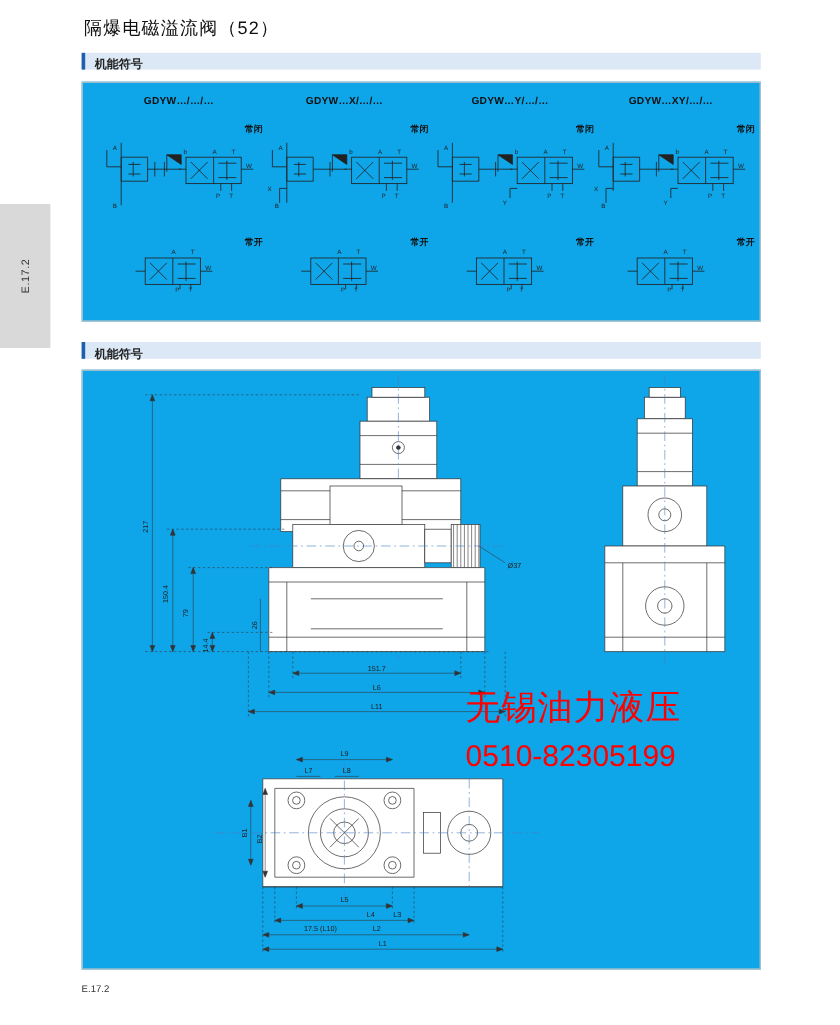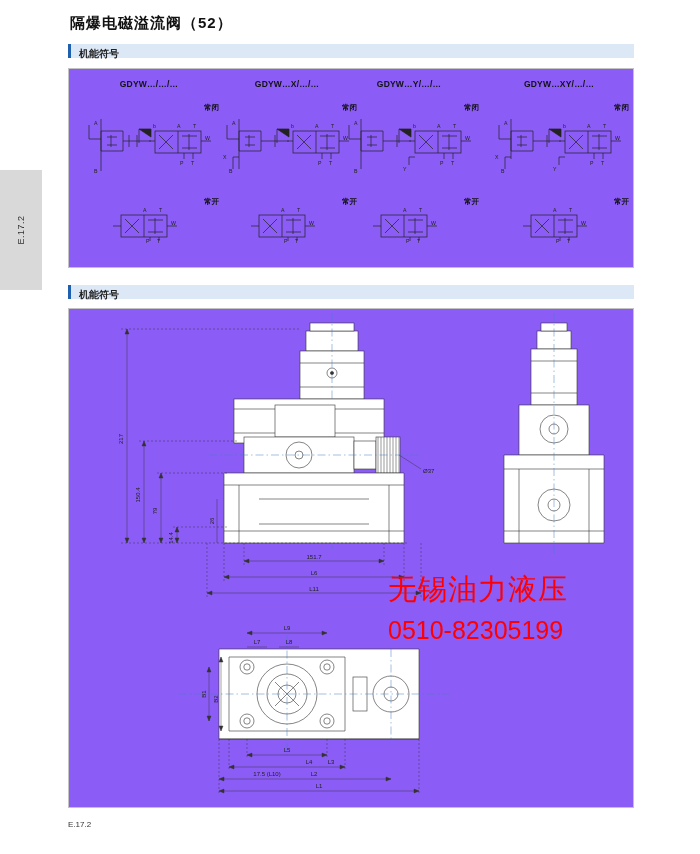--- a/index.html
+++ b/index.html
@@ -38,21 +38,21 @@
     font-size: 9px;
     color: #333;
     letter-spacing: .5px;
   }
   
   .page-title {
     position: absolute;
     left: 70px;
     top: 14px;
     font-size: 15px;
-    font-weight: bold;
+    font-weight: normal;
     letter-spacing: 1px;
     color: #111;
   }
   
   .section-bar {
     position: absolute;
     left: 68px;
     width: 566px;
     height: 14px;
     background: #dce8f6;
@@ -65,21 +65,21 @@
     top: 3px;
     font-size: 10px;
     font-weight: bold;
     color: #222;
   }
   .panel {
     position: absolute;
     left: 68px;
     border: 1px solid #c3c3c3;
     box-sizing: border-box;
-    background: #8b5cf6;
+    background: #0ea5e9;
   }
   #symbols-panel { top: 68px; width: 566px; height: 200px; }
   #dims-panel { top: 308px; width: 566px; height: 500px; }
 
   
   .sym-group {
     position: absolute;
     top: 8px;
     width: 140px;
     height: 184px;
@@ -247,21 +247,21 @@
         <path d="M40 19 L32 19"></path>
       </g>
       <text class="dim-text-sm" x="62" y="5">A</text>
       <text class="dim-text-sm" x="78" y="5">T</text>
       <text class="dim-text-sm" x="90" y="18">W</text>
       <text class="dim-text-sm" x="65" y="36">P</text>
       <text class="dim-text-sm" x="76" y="36">T</text>
     </svg>
   </div>
 
-  <div class="sym-group" style="left:270px;">
+  <div class="sym-group" style="left:286px;">
     <div class="sym-title">GDYW…Y/…/…</div>
     <div class="sym-sub top">常闭</div>
     <svg class="sym-svg" width="136" height="62" viewBox="0 0 136 62">
       <g stroke="#222" fill="none" stroke-width="0.7">
         <path d="M20 6 L20 46"></path>
         <path d="M20 18 L42 18 L42 38 L20 38 Z"></path>
         <path d="M8 26 L20 26"></path>
         <path d="M8 26 L8 12"></path>
         <path d="M42 28 L56 28"></path>
         <path d="M26 24 L36 24 M26 32 L36 32"></path>

